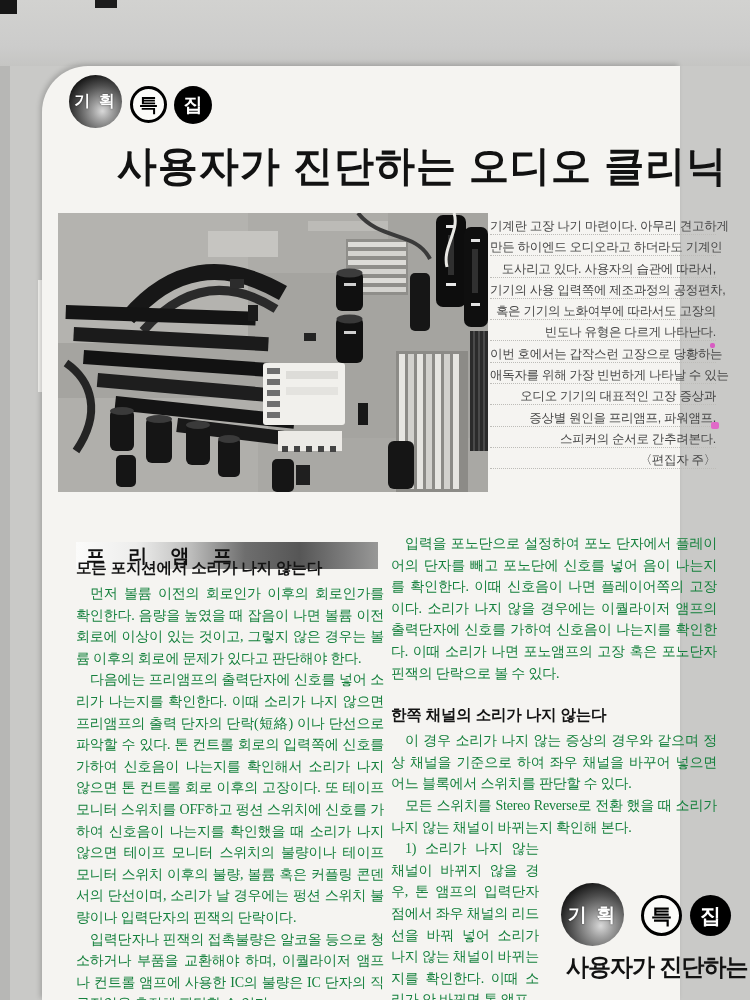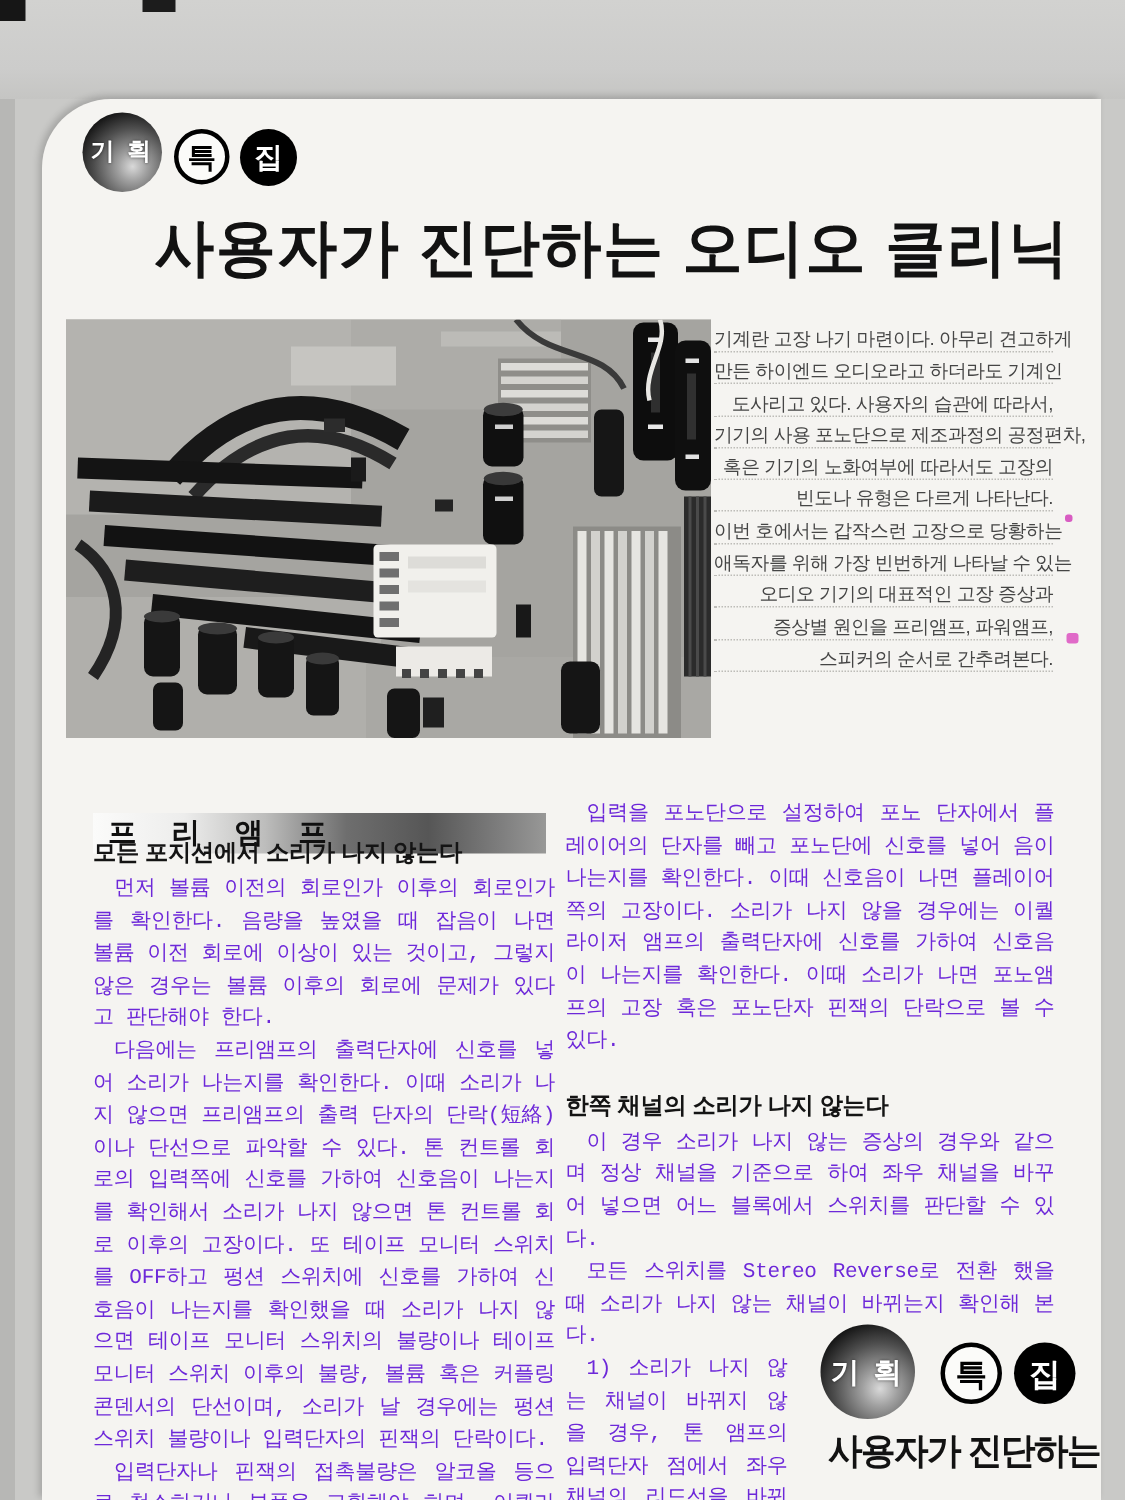--- a/index.html
+++ b/index.html
@@ -13,21 +13,21 @@
   .top-band{position:absolute;left:0;top:0;width:750px;height:66px;
     background:linear-gradient(180deg,#d2d2d0 0%,#cccccb 70%,#c5c5c3 100%);}
   .scan-mark-1{position:absolute;left:0;top:0;width:17px;height:14px;background:#161616;}
   .scan-mark-2{position:absolute;left:95px;top:0;width:22px;height:8px;background:#1c1c1c;}
   .white-strip{position:absolute;left:38px;top:280px;width:14px;height:112px;background:#f3f2ef;}
   .pink-mark-1{position:absolute;left:710px;top:343px;width:5px;height:5px;background:#d85cc2;border-radius:2px;}
   .pink-mark-2{position:absolute;left:711px;top:422px;width:8px;height:7px;background:#e06ac8;border-radius:2px;}
 
   
   .page{
-    position:absolute;left:28px;top:66px;width:706px;height:934px;
+    position:absolute;left:42px;top:66px;width:638px;height:934px;
     background:#f5f4f1;border-radius:46px 0 0 0;
     box-shadow:-2px -2px 5px rgba(0,0,0,.18);
   }
 
   
   .sphere{
     position:absolute;border-radius:50%;color:#fff;font-weight:900;
     display:flex;align-items:center;justify-content:center;letter-spacing:2px;
     background:radial-gradient(circle at 63% 68%, #d9d9d9 0%, #a0a0a0 20%, #4e4e4e 52%, #0b0b0b 82%, #000 100%);
     text-shadow:0 0 2px rgba(0,0,0,.6);
@@ -77,22 +77,22 @@
   .col{position:absolute;}
   .col-left{left:34px;top:492px;width:308px;}
   .col-right{left:349px;top:467px;width:326px;}
 
   .subhead{
     font-size:15.5px;font-weight:900;color:#141414;margin:0 0 4px 0;
     letter-spacing:-.2px;font-family:"Liberation Sans",sans-serif;
   }
   .subhead.mt{margin-top:21px;}
   .bodypar{
-    margin:0;font-family:Liberation Mono, monospace;font-size:14px;line-height:21.6px;
-    color:#6d28d9;text-align:justify;text-indent:14px;word-break:break-all;
+    margin:0;font-family:Liberation Serif, serif;font-size:14px;line-height:21.6px;
+    color:#15803d;text-align:justify;text-indent:14px;word-break:break-all;
     letter-spacing:-.2px;
   }
   .float-spacer{float:right;width:172px;height:170px;margin-left:6px;}
 
   .footer-tagline{
     position:absolute;left:524px;top:886px;width:182px;
     font-size:23px;font-weight:900;color:#121212;letter-spacing:-1px;
     white-space:nowrap;transform:scaleY(1.05);
   }
 </style>
@@ -228,28 +228,29 @@
       <rect x="172" y="66" width="14" height="9" fill="#2c2c2c"></rect>
       <rect x="238" y="252" width="14" height="20" fill="#1f1f1f"></rect>
       <rect x="300" y="190" width="10" height="22" fill="#181818"></rect>
     </svg>
   </div>
 
   <div class="editor-note">
     <div class="line">기계란 고장 나기 마련이다. 아무리 견고하게</div>
     <div class="line">만든 하이엔드 오디오라고 하더라도 기계인</div>
     <div class="line">도사리고 있다. 사용자의 습관에 따라서,</div>
-    <div class="line">기기의 사용 포노단으로 제조과정의 공정편차,</div>
+    <div class="line">기기의 사용 입력쪽에 제조과정의 공정편차,</div>
     <div class="line">혹은 기기의 노화여부에 따라서도 고장의</div>
     <div class="line">빈도나 유형은 다르게 나타난다.</div>
     <div class="line">이번 호에서는 갑작스런 고장으로 당황하는</div>
     <div class="line">애독자를 위해 가장 빈번하게 나타날 수 있는</div>
     <div class="line">오디오 기기의 대표적인 고장 증상과</div>
     <div class="line">증상별 원인을 프리앰프, 파워앰프,</div>
     <div class="line">스피커의 순서로 간추려본다.</div>
+    <div class="line sig">〈편집자 주〉</div>
   </div>
 
   <div class="section-bar">프 리 앰 프</div>
 
   <div class="col col-left">
     <h3 class="subhead">모든 포지션에서 소리가 나지 않는다</h3>
     <p class="bodypar">먼저 볼륨 이전의 회로인가 이후의 회로인가를 확인한다. 음량을 높였을 때 잡음이 나면 볼륨 이전 회로에 이상이 있는 것이고, 그렇지 않은 경우는 볼륨 이후의 회로에 문제가 있다고 판단해야 한다.</p>
     <p class="bodypar">다음에는 프리앰프의 출력단자에 신호를 넣어 소리가 나는지를 확인한다. 이때 소리가 나지 않으면 프리앰프의 출력 단자의 단락(短絡) 이나 단선으로 파악할 수 있다. 톤 컨트롤 회로의 입력쪽에 신호를 가하여 신호음이 나는지를 확인해서 소리가 나지 않으면 톤 컨트롤 회로 이후의 고장이다. 또 테이프 모니터 스위치를 OFF하고 펑션 스위치에 신호를 가하여 신호음이 나는지를 확인했을 때 소리가 나지 않으면 테이프 모니터 스위치의 불량이나 테이프 모니터 스위치 이후의 불량, 볼륨 혹은 커플링 콘덴서의 단선이며, 소리가 날 경우에는 펑션 스위치 불량이나 입력단자의 핀잭의 단락이다.</p>
     <p class="bodypar">입력단자나 핀잭의 접촉불량은 알코올 등으로 청소하거나 부품을 교환해야 하며, 이퀄라이저 앰프나 컨트롤 앰프에 사용한 IC의 불량은 IC 단자의 직류전압을 측정해 판단할 수 있다.</p>
   </div>

